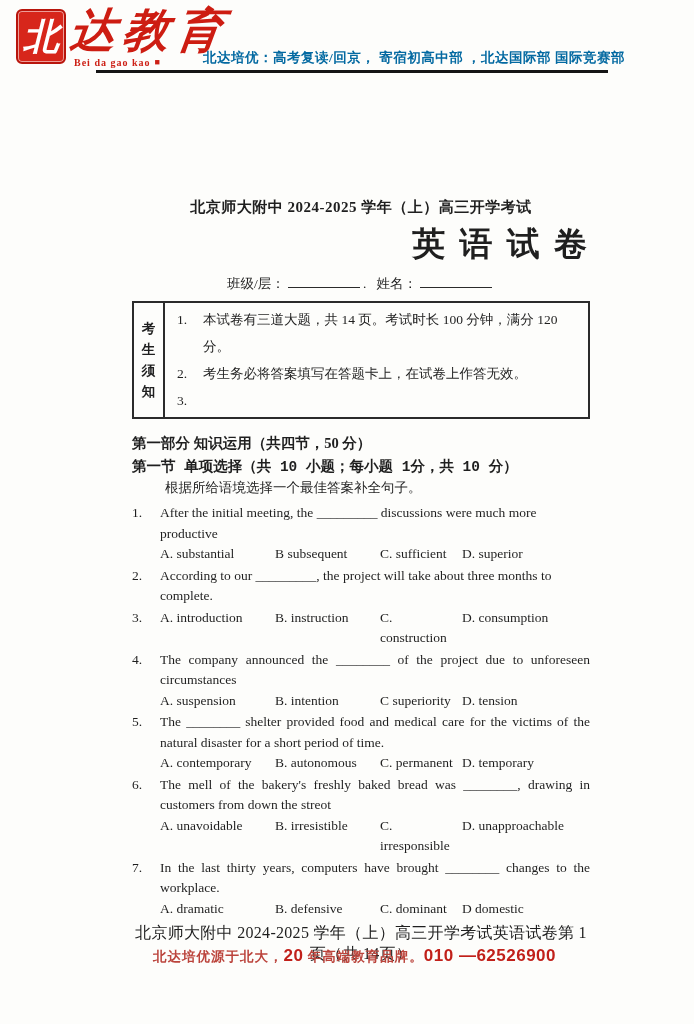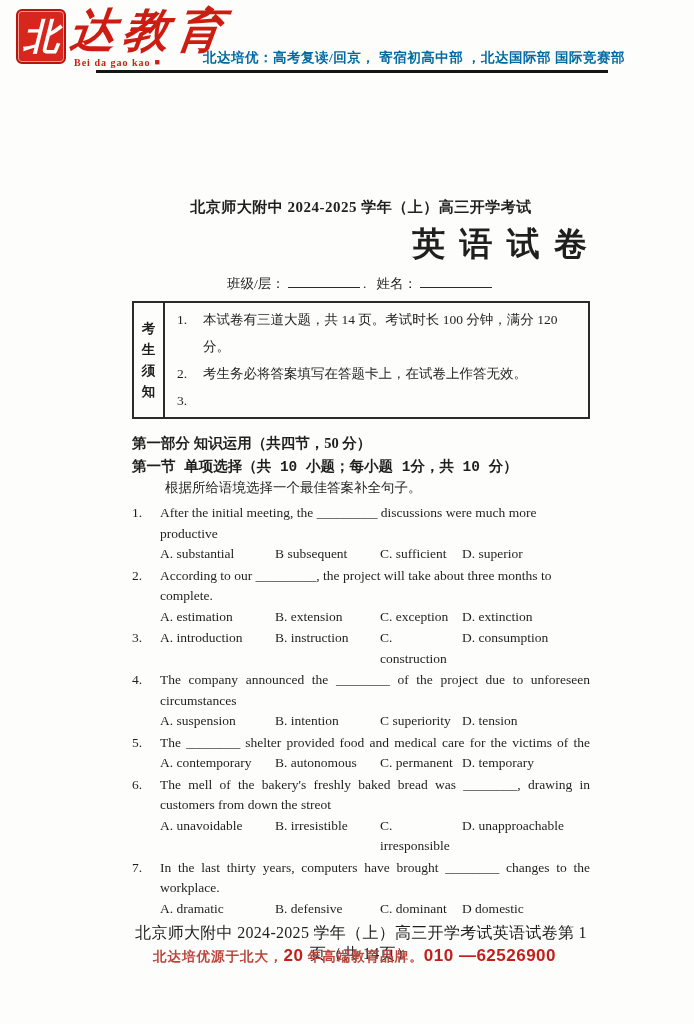--- a/index.html
+++ b/index.html
@@ -129,26 +129,20 @@
               <div class="opt">B  subsequent</div>
               <div class="opt">C. sufficient</div>
               <div class="opt">D. superior</div>
             </div>
           </div>
         </div>
         <div class="question-row">
           <div class="qnum">2.</div>
           <div class="qbody">
             <div class="qline">According to our _________, the project will take about three months to complete.</div>
-            <div class="options">
-              <div class="opt">A. estimation</div>
-              <div class="opt">B. extension</div>
-              <div class="opt">C. exception</div>
-              <div class="opt">D. extinction</div>
-            </div>
           </div>
         </div>
         <div class="question-row">
           <div class="qnum">3.</div>
           <div class="qbody">
             <div class="options">
               <div class="opt">A. introduction</div>
               <div class="opt">B. instruction</div>
               <div class="opt">C. construction</div>
               <div class="opt">D. consumption</div>
@@ -165,20 +159,21 @@
               <div class="opt">B. intention</div>
               <div class="opt">C  superiority</div>
               <div class="opt">D. tension</div>
             </div>
           </div>
         </div>
         <div class="question-row">
           <div class="qnum">5.</div>
           <div class="qbody">
             <div class="qline just">The ________ shelter provided food and medical care for the victims of the</div>
+            <div class="qline">natural disaster for a short period of time.</div>
             <div class="options">
               <div class="opt">A. contemporary</div>
               <div class="opt">B. autonomous</div>
               <div class="opt">C. permanent</div>
               <div class="opt">D. temporary</div>
             </div>
           </div>
         </div>
         <div class="question-row">
           <div class="qnum">6.</div>

